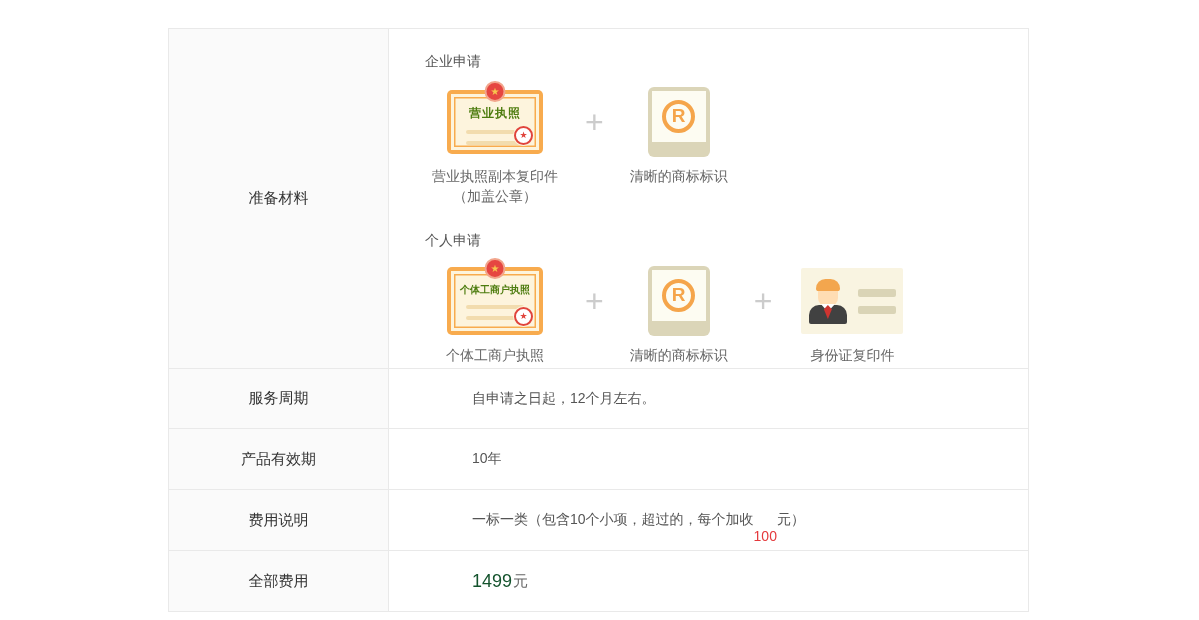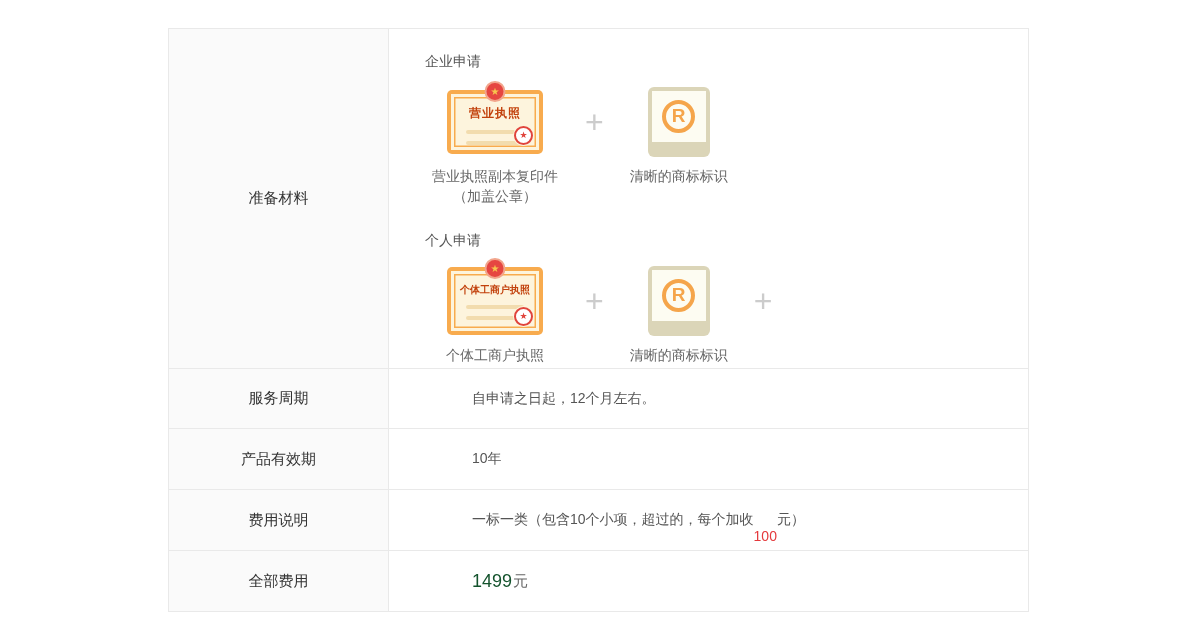--- a/index.html
+++ b/index.html
@@ -42,21 +42,21 @@
 
   
   .license-icon { position:relative; width:96px; height:64px; background:#f8ab4e; border-radius:5px; }
   .license-icon.tall { height:68px; }
   .license-mat { position:absolute; left:4px; right:4px; top:4px; bottom:4px; background:#fdf4dd;
     box-shadow: inset 0 0 0 3px #fdf4dd, inset 0 0 0 4.5px #f8ab4e; }
   .license-seal { position:absolute; top:-9px; left:50%; transform:translateX(-50%);
     width:21px; height:21px; background:#e64641; border-radius:50%; border:2px solid #f2a58c;
     display:flex; align-items:center; justify-content:center; z-index:3;
     color:#f7c64e; font-size:10px; line-height:1; }
-  .license-title { margin-top:11px; text-align:center; color:#c2410c; font-weight:bold;
+  .license-title { margin-top:11px; text-align:center; color:#4d7c0f; font-weight:bold;
     font-size:12px; letter-spacing:1px; white-space:nowrap; }
   .license-title.long { font-size:10px; letter-spacing:0; margin-top:12px; }
   .license-lines { margin-top:8px; }
   .license-line { width:58px; height:4px; background:#f2dcae; border-radius:2px; margin:0 auto 7px; }
   .license-stamp { position:absolute; right:6px; bottom:5px; width:19px; height:19px;
     background:#fff; border:2px solid #e0443c; border-radius:50%; z-index:2;
     display:flex; align-items:center; justify-content:center;
     color:#e0443c; font-size:9px; line-height:1; box-shadow:0 0 0 1px #fdf4dd; }
 
   
@@ -159,20 +159,38 @@
                   <div class="tm-inner">
                     <div class="tm-ring">R</div>
                   </div>
                 </div>
               </div>
               <div class="item-caption">清晰的商标标识</div>
             </div>
 
             <div class="plus-sign">+</div>
 
+            <div class="material-item w-id">
+              <div class="icon-wrap">
+                <div class="id-icon">
+                  <div class="avatar">
+                    <div class="avatar-collar"></div>
+                    <div class="avatar-body"></div>
+                    <div class="avatar-tie"></div>
+                    <div class="avatar-head"></div>
+                    <div class="avatar-hair"></div>
+                  </div>
+                  <div class="id-lines">
+                    <div class="id-line"></div>
+                    <div class="id-line"></div>
+                  </div>
+                </div>
+              </div>
+              <div class="item-caption">身份证复印件</div>
+            </div>
           </div>
         </div>
       </div>
     </div>
   </div>
 
   <div class="spec-row row-sm">
     <div class="label-cell">服务周期</div>
     <div class="content-cell" style="height:60px">自申请之日起，12个月左右。</div>
   </div>

